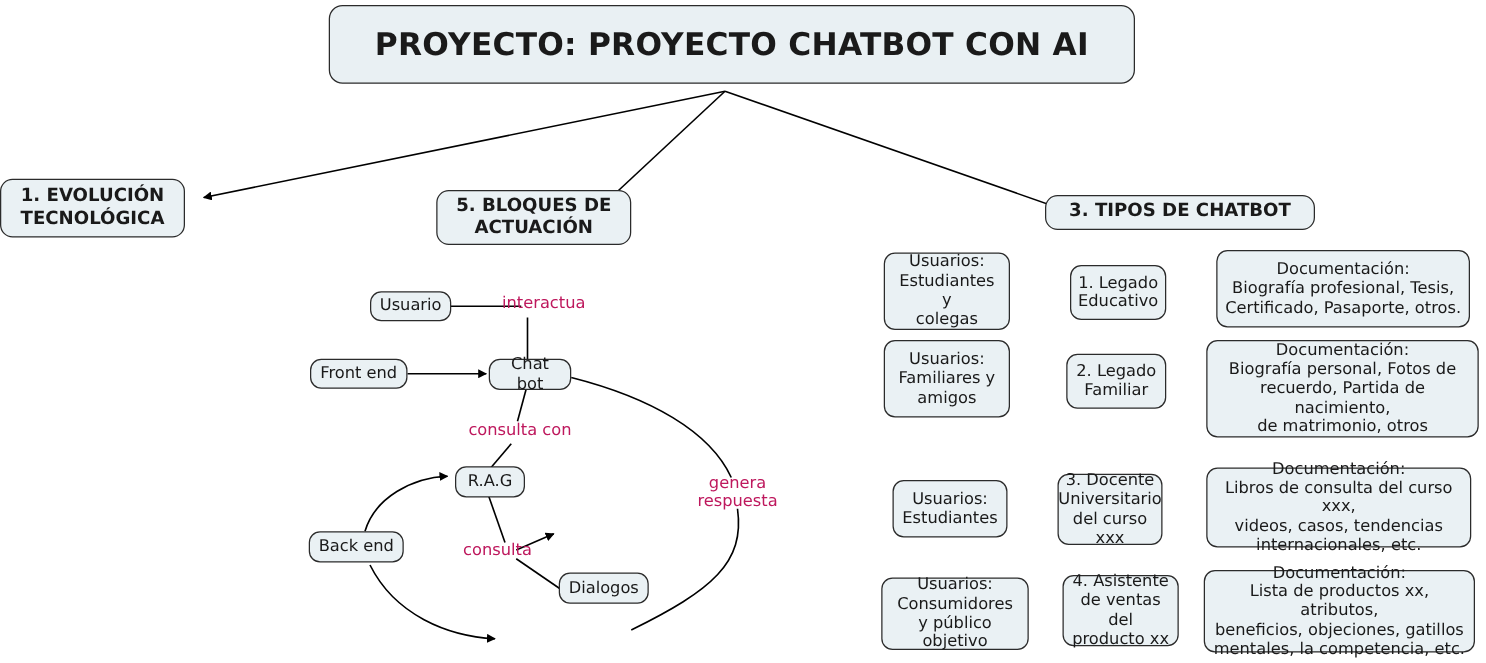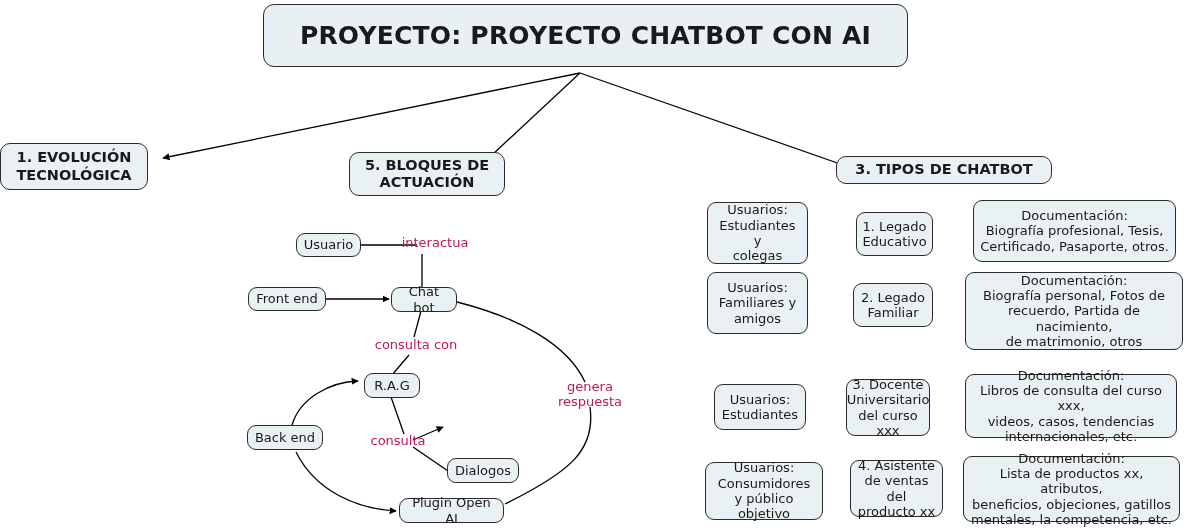--- a/index.html
+++ b/index.html
@@ -123,21 +123,20 @@
 
   <div class="node plain" style="left:391px; top:287px; width:66px; height:25px;text-align:center;">Chat bot</div>
 
   <div class="node plain" style="left:364px; top:373px; width:56px; height:25px;">R.A.G</div>
 
   <div class="node plain" style="left:247px; top:425px; width:76px; height:25px;">Back end</div>
 
 
   <div class="node plain" style="left:447px; top:458px; width:72px; height:25px;">Dialogos</div>
 
-  <div class="node plain" style="left:399px; top:498px; width:105px; height:25px;">Plugin Open AI</div>
 
   <div class="edge-label" style="left:390px; top:236px; width:90px; font-size:13px;">interactua</div>
 
   <div class="edge-label" style="left:366px; top:338px; width:100px; font-size:13px;">consulta con</div>
 
   <div class="edge-label" style="left:366px; top:434px; width:64px; font-size:13px;">consulta</div>
 
   <div class="edge-label" style="left:553px; top:380px; width:74px; font-size:13px;">genera
 respuesta</div>
 

